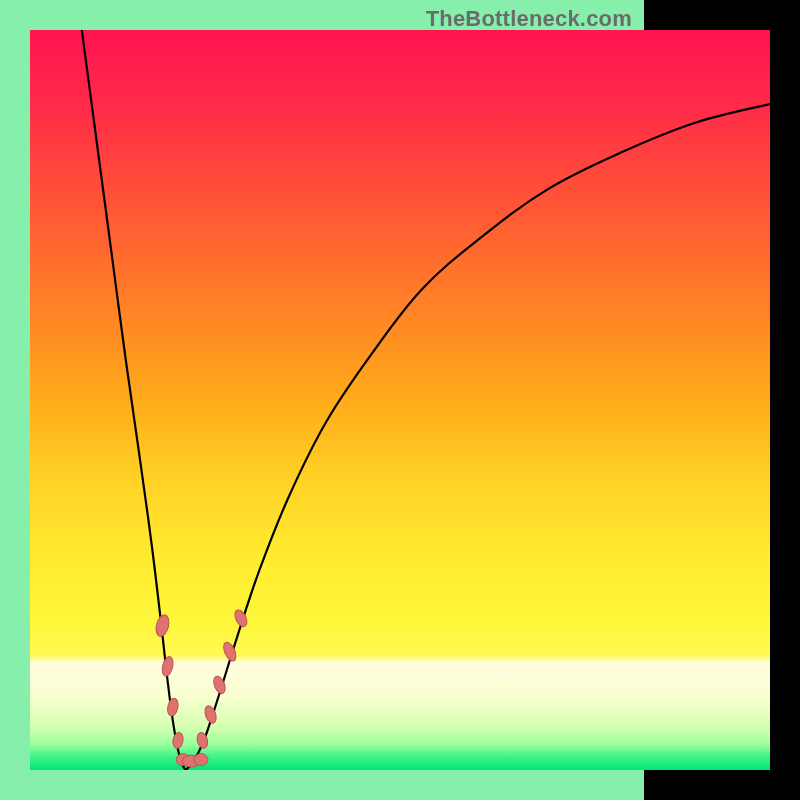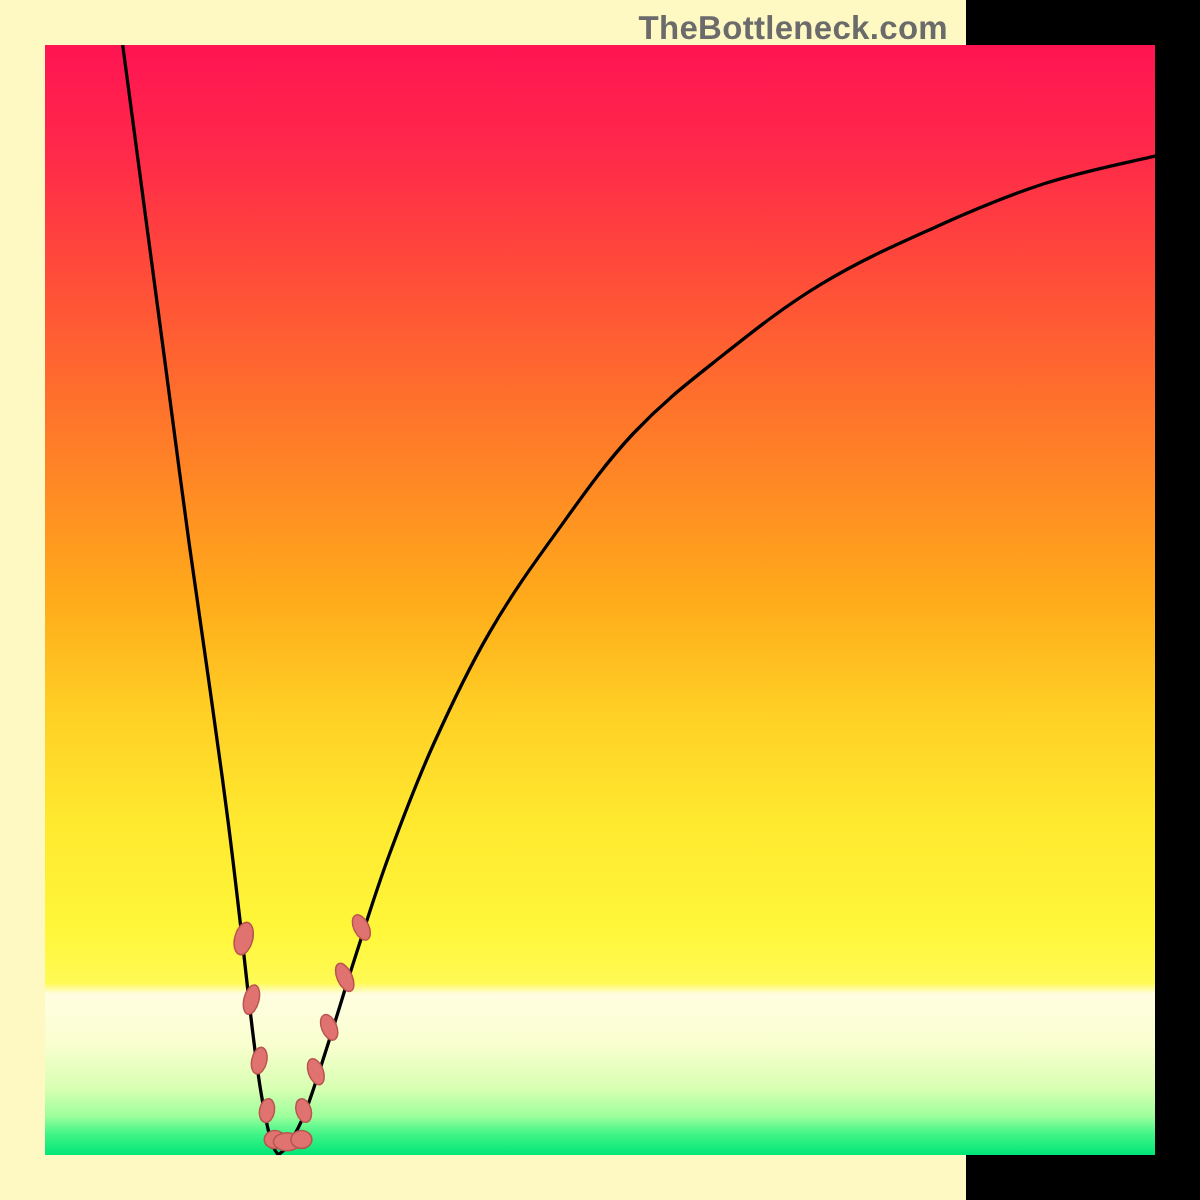--- a/index.html
+++ b/index.html
@@ -7,21 +7,21 @@
     padding: 0;
     width: 800px;
     height: 800px;
     background: #000;
     overflow: hidden;
   }
   .frame {
     position: relative;
     width: 644px;
     height: 800px;
-    background: #fef9c3;
+    background: #86efac;
   }
   .plot {
     position: absolute;
     left: 30px;
     top: 30px;
     width: 740px;
     height: 740px;
   }
   .watermark {
     position: absolute;

